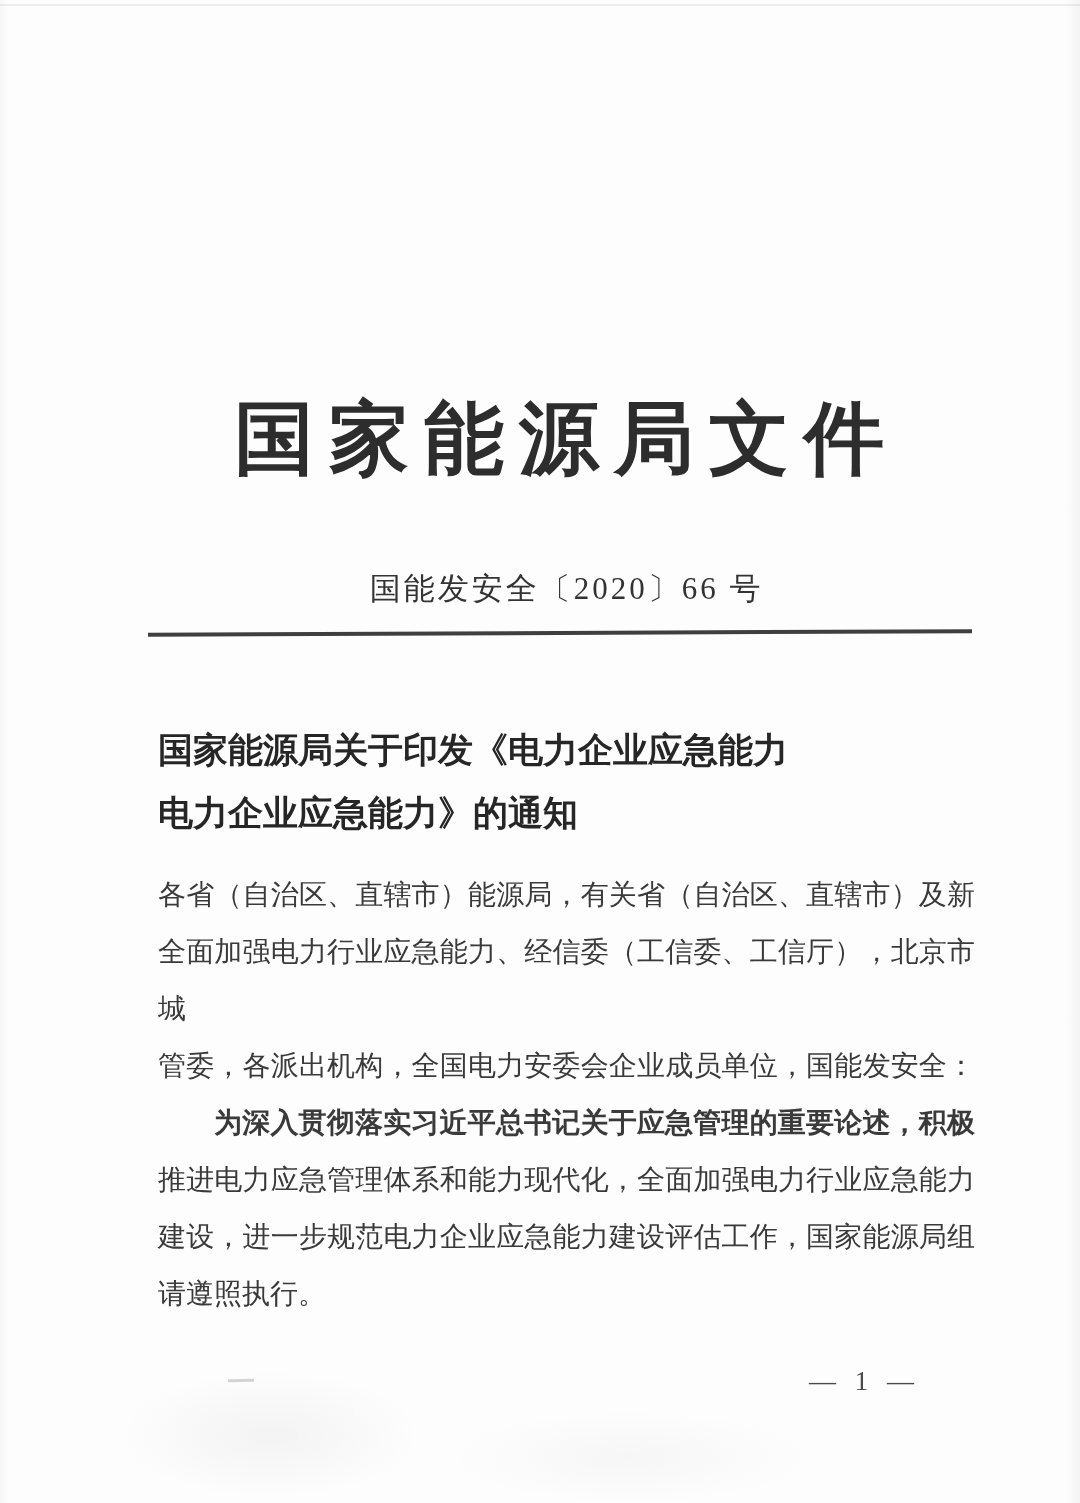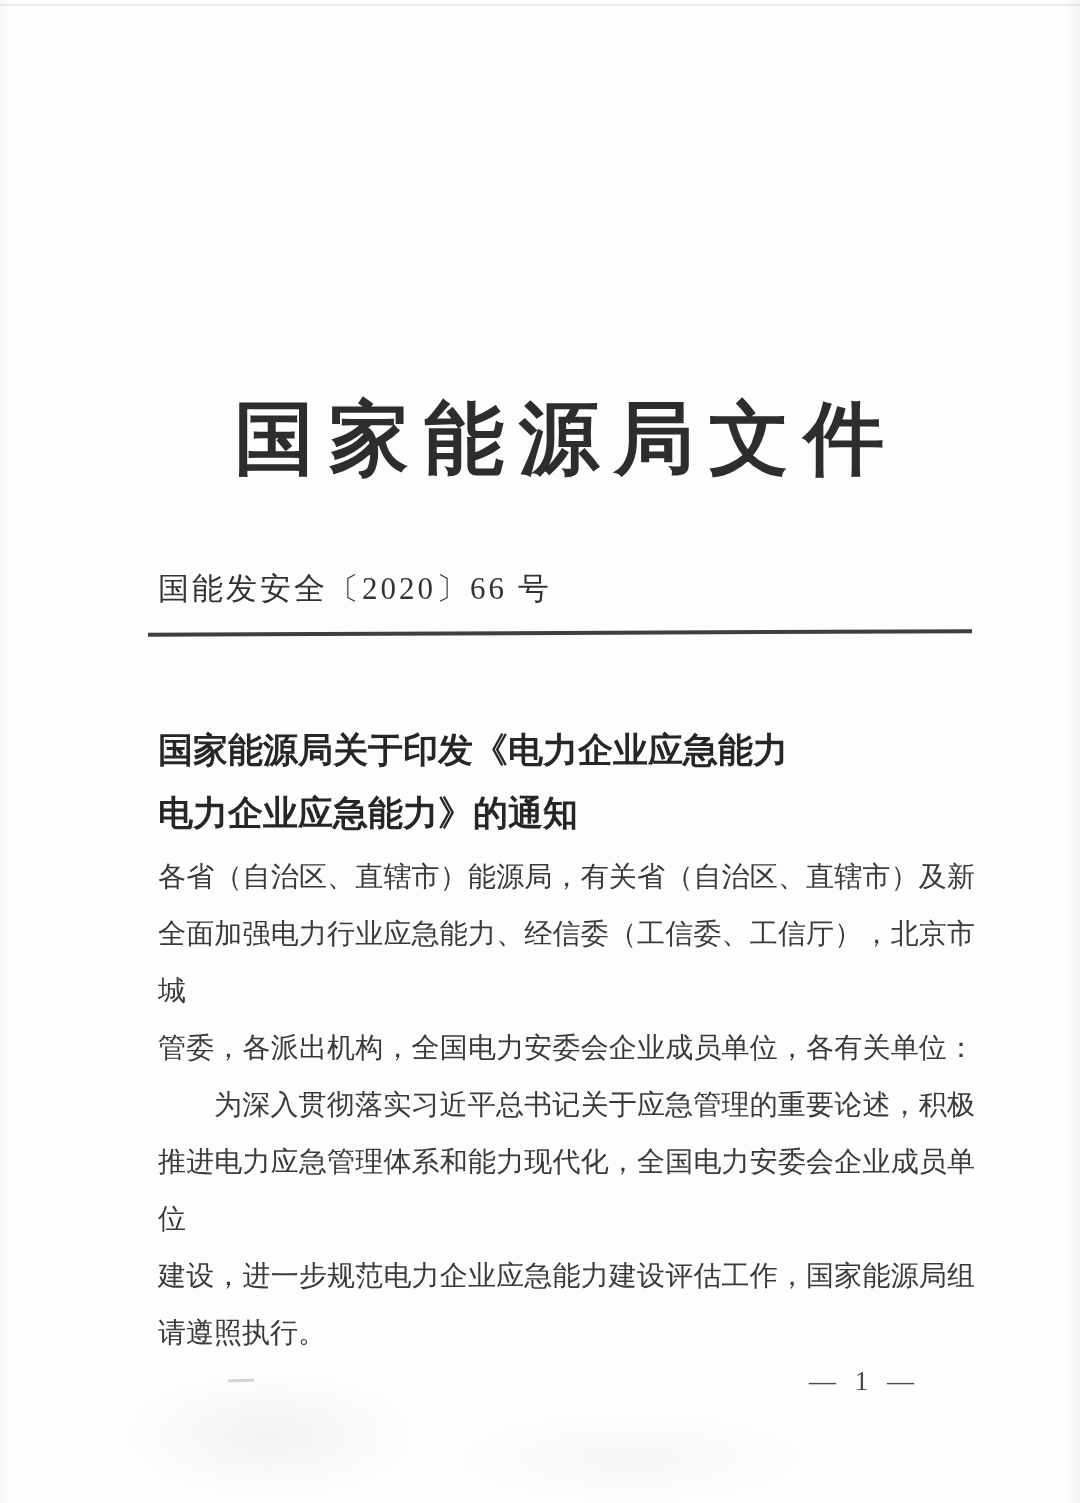--- a/index.html
+++ b/index.html
@@ -65,20 +65,21 @@
     line-height: 110px;
     font-weight: bold;
     letter-spacing: 15px;
     color: var(--ink-header, #2d2d2d);
     white-space: nowrap;
   }
   .doc-number {
     position: absolute;
     top: 568px; left: 158px;
     width: 817px;
+    text-align: center;
     font-size: 31px;
     letter-spacing: 3px;
     color: #333333;
   }
   .rule {
     position: absolute;
     top: 631px; left: 148px;
     width: 824px; height: 4px;
     background: var(--rule, #3f3f3f);
     transform: rotate(-0.25deg);
@@ -88,32 +89,33 @@
     top: 719px; left: 158px;
     width: 817px;
     text-align: left;
     font-size: 35px;
     font-weight: bold;
     line-height: 63px;
     color: #262626;
   }
   .body-text {
     position: absolute;
-    top: 848px; left: 158px;
+    top: 866px; left: 158px;
     width: 817px;
     font-size: 28px;
     line-height: 57px;
     color: var(--ink-body, #3a3a3a);
   }
   .body-text .line {
     text-align: justify;
     text-align-last: justify;
   }
   .body-text .line.indent {
     text-indent: 56px;
+    font-weight: bold;
   }
   .body-text .line.short {
     text-align-last: left;
   }
   .page-number {
     position: absolute;
     top: 1366px; right: 160px;
     font-size: 27px;
     letter-spacing: 6px;
     color: #4a4a4a;
@@ -137,25 +139,25 @@
 
   <div class="doc-title">
     <div class="title-line">国家能源局关于印发《电力企业应急能力</div>
     <div class="title-line">电力企业应急能力》的通知</div>
   </div>
 
   <div class="body-text">
       <div class="para">
         <div class="line">各省（自治区、直辖市）能源局，有关省（自治区、直辖市）及新</div>
         <div class="line">全面加强电力行业应急能力、经信委（工信委、工信厅），北京市城</div>
-        <div class="line">管委，各派出机构，全国电力安委会企业成员单位，各有关单位：</div>
+        <div class="line">管委，各派出机构，全国电力安委会企业成员单位，国能发安全：</div>
       </div>
       <div class="para">
         <div class="line indent">为深入贯彻落实习近平总书记关于应急管理的重要论述，积极</div>
-        <div class="line">推进电力应急管理体系和能力现代化，全国电力安委会企业成员单位</div>
+        <div class="line">推进电力应急管理体系和能力现代化，全面加强电力行业应急能力</div>
         <div class="line">建设，进一步规范电力企业应急能力建设评估工作，国家能源局组</div>
         <div class="line short">请遵照执行。</div>
       </div>
     </div>
 
   <div class="artifact-dash"></div>
 
   <div class="page-number">— 1 —</div>
 
   <div class="smudge-1"></div>

